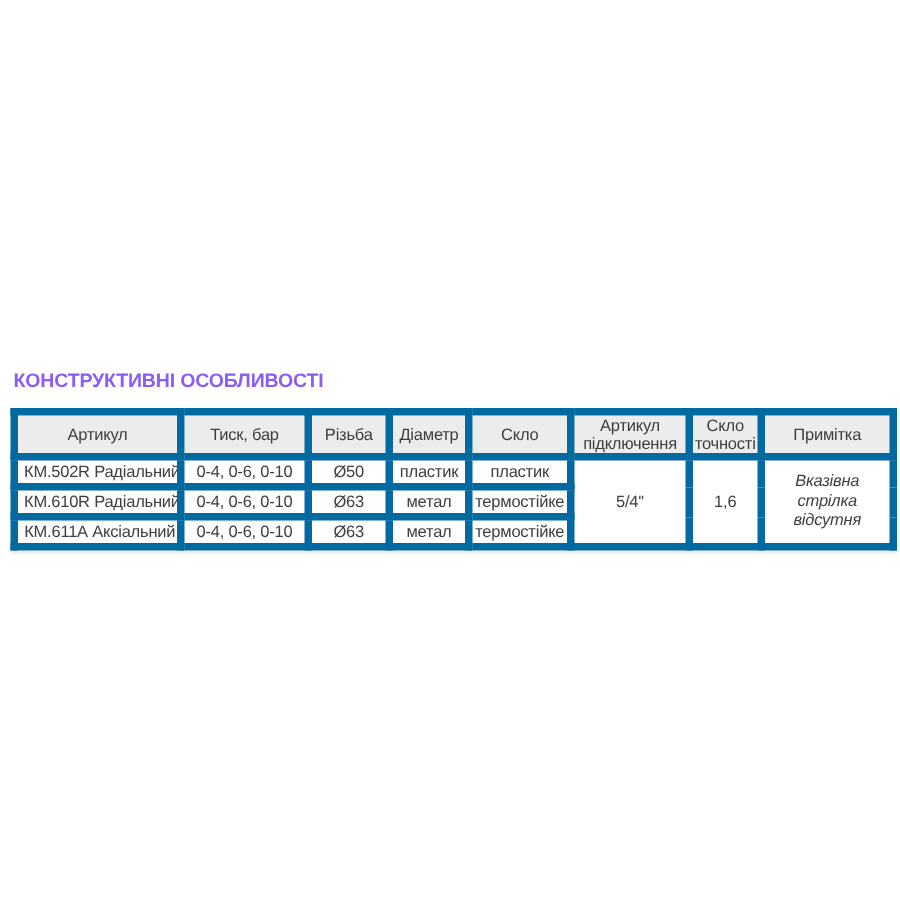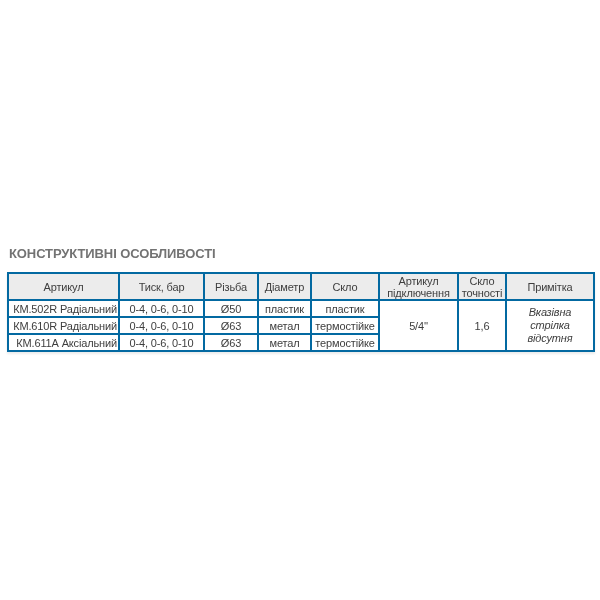--- a/index.html
+++ b/index.html
@@ -14,54 +14,54 @@
     font-family: "Liberation Sans", sans-serif;
   }
   .section-title {
     position: absolute;
     left: 9px; top: 247px;
     margin: 0;
     font-size: 13px;
     line-height: 14px;
     font-weight: 700;
     letter-spacing: -0.1px;
-    color: #737373;
+    color: #8b5cf6;
     text-transform: uppercase;
     text-align: center;
   }
   .spec-table {
     position: absolute;
     left: 7px; top: 272px;
     width: 587px;
     border-collapse: collapse;
     table-layout: fixed;
     font-size: 11px;
     letter-spacing: -0.15px;
     color: #3e3e3e;
     border: 1px solid #8f8f8f;
     box-shadow: 0 2px 2px rgba(0,0,0,0.08);
   }
   .spec-table th, .spec-table td {
-    border: 2px solid #0369a1;
+    border: 5px solid #0369a1;
     padding: 0 1px;
     text-align: center;
     vertical-align: middle;
     overflow: hidden;
     white-space: nowrap;
   }
   .spec-table thead th {
     background: #ececec;
     font-weight: 400;
     height: 25px;
     line-height: 12px;
     white-space: normal;
   }
   .spec-table tbody td { height: 15px; }
   .spec-table td.left {
-    text-align: right;
+    text-align: center;
     padding-left: 4px;
   }
   .spec-table td.wrap {
     white-space: normal;
     line-height: 13px;
     font-style: italic;
   }
 </style>
 </head>
 <body>

